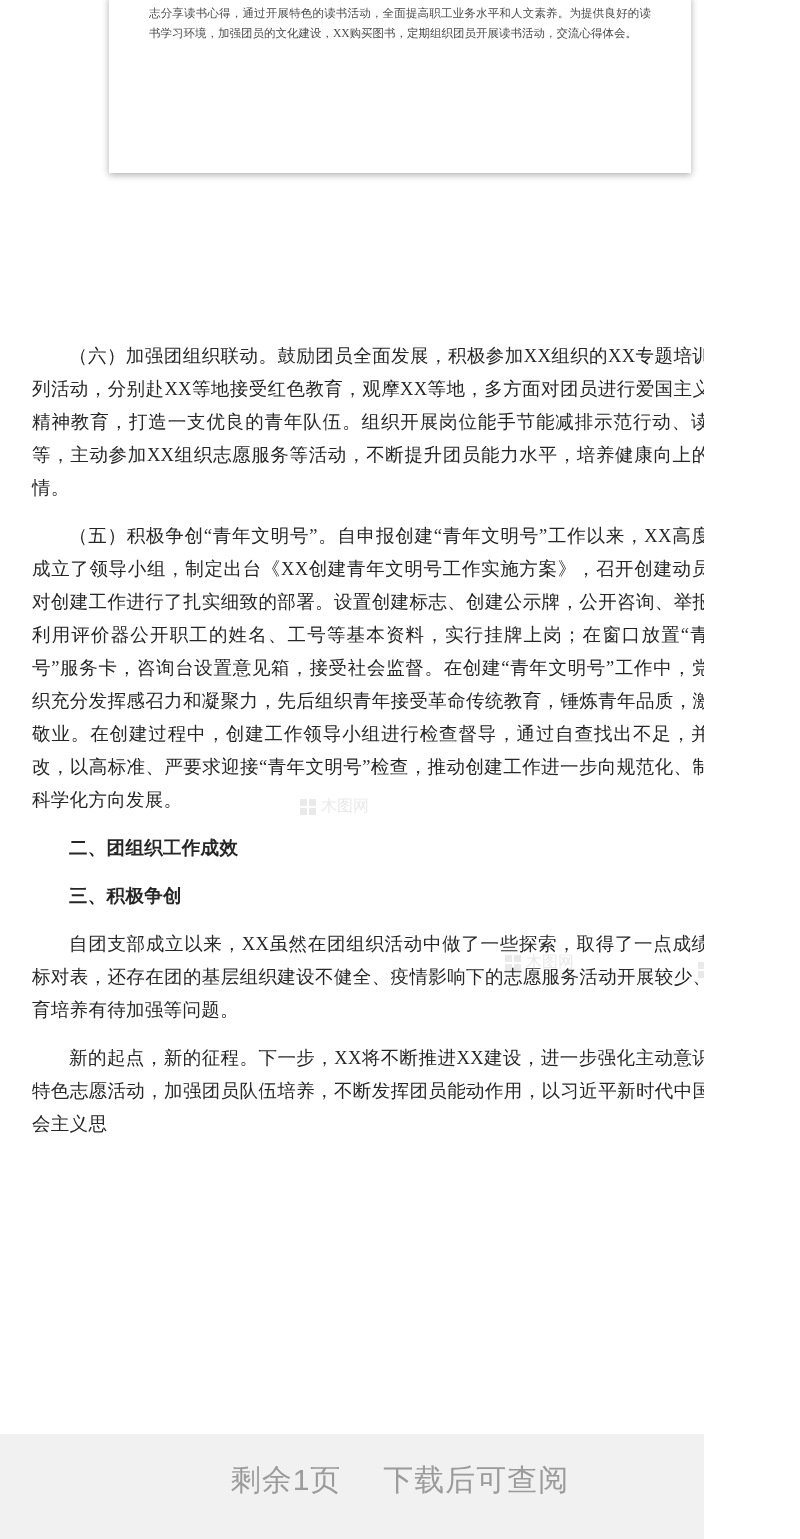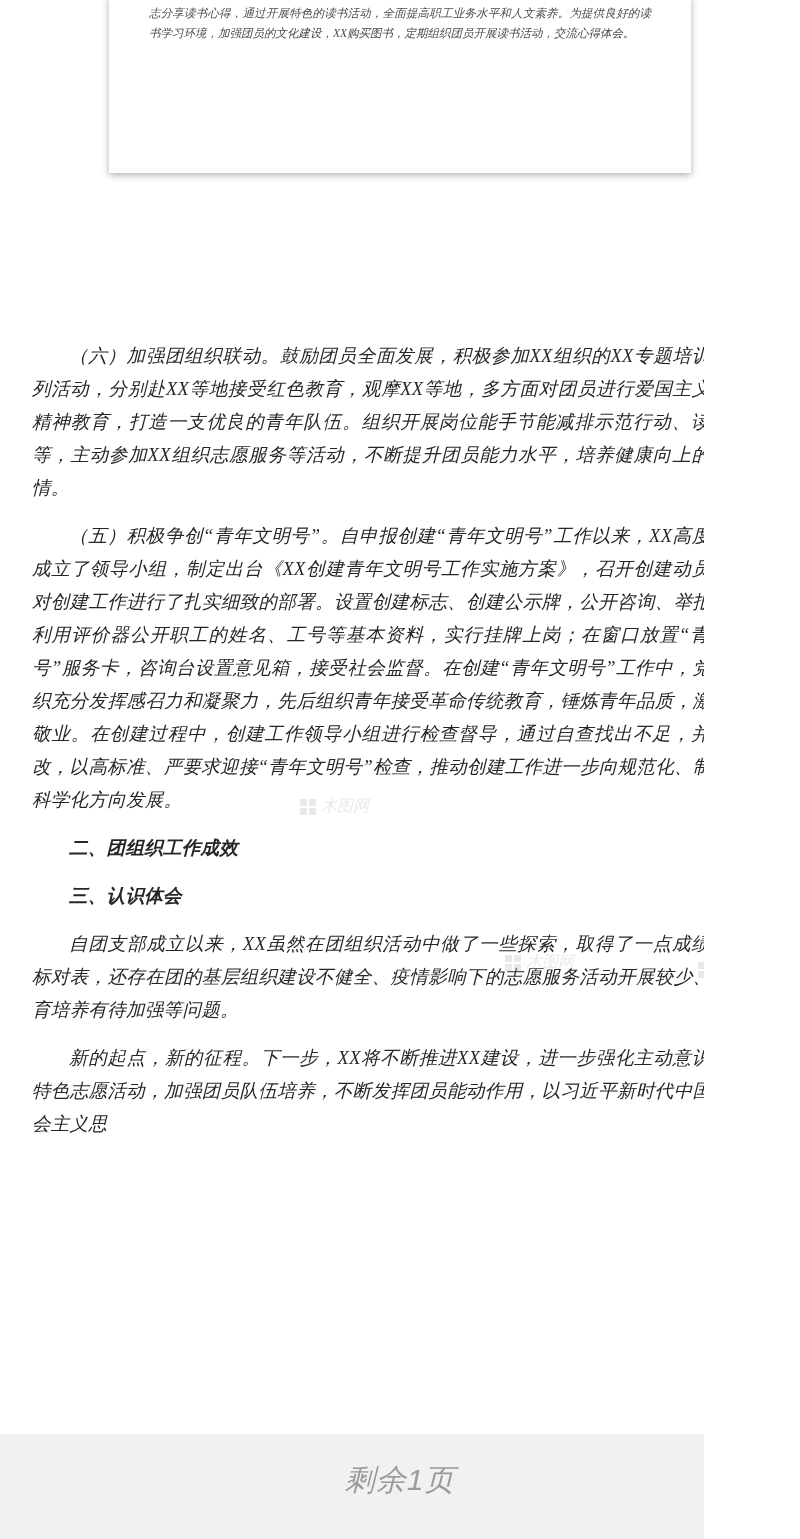--- a/index.html
+++ b/index.html
@@ -7,21 +7,20 @@
   body {
     width: 800px;
     font-family: "Liberation Serif", "DejaVu Serif", serif;
   }
   .page {
     position: relative;
     width: 704px;
     height: 1539px;
     background: #ffffff;
     overflow: hidden;
-    font-style: italic;
   }
 
   
   .prev-page-card {
     position: absolute;
     top: -4px;
     left: 109px;
     width: 582px;
     height: 177px;
     background: #ffffff;
@@ -107,21 +106,21 @@
 <div class="page">
 
   <div class="prev-page-card">
     <p class="small-text">志分享读书心得，通过开展特色的读书活动，全面提高职工业务水平和人文素养。为提供良好的读书学习环境，加强团员的文化建设，XX购买图书，定期组织团员开展读书活动，交流心得体会。</p>
   </div>
 
   <div class="doc-body">
     <p class="body-par">（六）加强团组织联动。鼓励团员全面发展，积极参加XX组织的XX专题培训班等系列活动，分别赴XX等地接受红色教育，观摩XX等地，多方面对团员进行爱国主义、奉献精神教育，打造一支优良的青年队伍。组织开展岗位能手节能减排示范行动、读书活动等，主动参加XX组织志愿服务等活动，不断提升团员能力水平，培养健康向上的生活热情。</p>
     <p class="body-par">（五）积极争创“青年文明号”。自申报创建“青年文明号”工作以来，XX高度重视，成立了领导小组，制定出台《XX创建青年文明号工作实施方案》，召开创建动员大会，对创建工作进行了扎实细致的部署。设置创建标志、创建公示牌，公开咨询、举报电话，利用评价器公开职工的姓名、工号等基本资料，实行挂牌上岗；在窗口放置“青年文明号”服务卡，咨询台设置意见箱，接受社会监督。在创建“青年文明号”工作中，党、团组织充分发挥感召力和凝聚力，先后组织青年接受革命传统教育，锤炼青年品质，激励爱岗敬业。在创建过程中，创建工作领导小组进行检查督导，通过自查找出不足，并进行整改，以高标准、严要求迎接“青年文明号”检查，推动创建工作进一步向规范化、制度化、科学化方向发展。</p>
     <h3 class="heading-par">二、团组织工作成效</h3>
-    <h3 class="heading-par">三、认识体会</h3>
+    <h3 class="heading-par">三、积极争创</h3>
     <p class="body-par">自团支部成立以来，XX虽然在团组织活动中做了一些探索，取得了一点成绩，但对标对表，还存在团的基层组织建设不健全、疫情影响下的志愿服务活动开展较少、团员教育培养有待加强等问题。</p>
     <p class="body-par">新的起点，新的征程。下一步，XX将不断推进XX建设，进一步强化主动意识，开展特色志愿活动，加强团员队伍培养，不断发挥团员能动作用，以习近平新时代中国特色社会主义思</p>
   </div>
 
   <div class="watermark wm-1">
     <span>
       <svg width="16" height="16" viewBox="0 0 16 16">
         <rect x="0" y="0" width="7" height="7" fill="currentColor"></rect>
         <rect x="9" y="0" width="7" height="7" fill="currentColor"></rect>
         <rect x="0" y="9" width="7" height="7" fill="currentColor"></rect>
@@ -148,15 +147,16 @@
         <rect x="9" y="0" width="7" height="7" fill="currentColor"></rect>
         <rect x="0" y="9" width="7" height="7" fill="currentColor"></rect>
         <rect x="9" y="9" width="7" height="7" fill="currentColor"></rect>
       </svg>
     </span>
     <span>木图网</span>
   </div>
 
   <div class="footer-bar">
     <span>剩余1页</span>
+    <span>下载后可查阅</span>
   </div>
 
 </div>
 
 </body></html>

